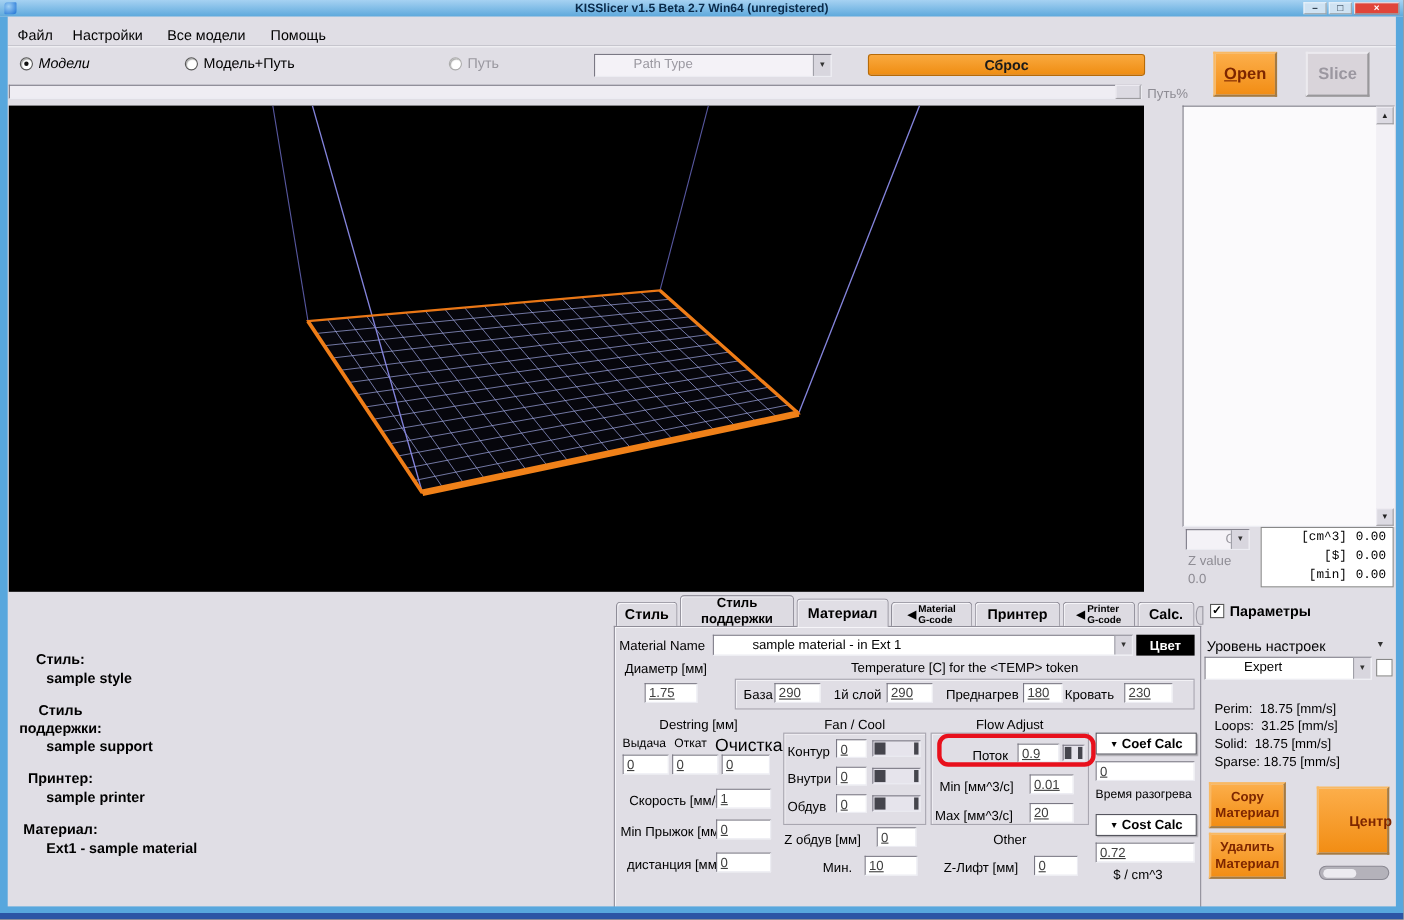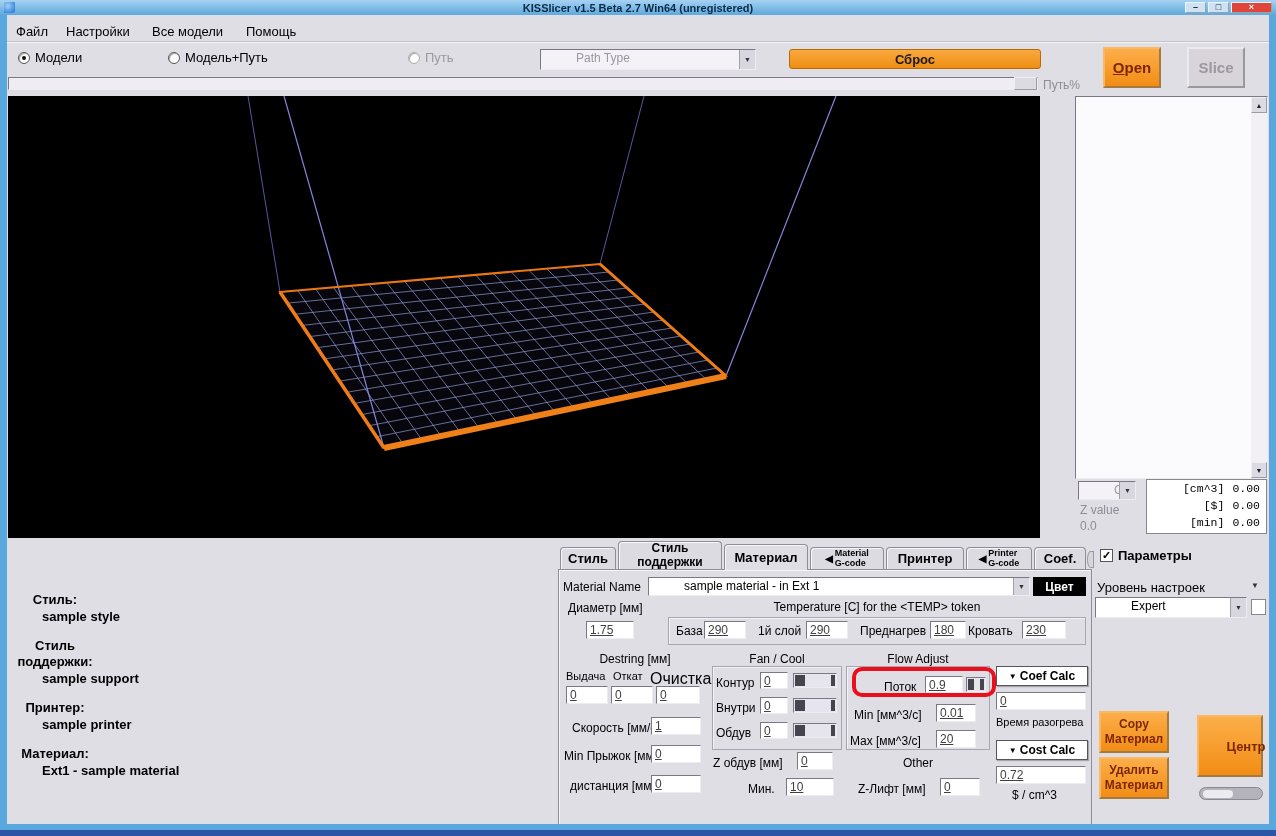--- a/index.html
+++ b/index.html
@@ -83,21 +83,21 @@
   <div class="tbicon" style="left:250px;background:#8098b8;"></div>
   <div class="tbicon" style="left:312px;background:#e8c040;"></div>
   <div class="tbicon" style="left:332px;background:#a0a0a0;"></div>
 
   <div class="lbl" style="left:16px;top:24px;font-size:13px;">Файл</div>
   <div class="lbl" style="left:66px;top:24px;font-size:13px;">Настройки</div>
   <div class="lbl" style="left:152px;top:24px;font-size:13px;">Все модели</div>
   <div class="lbl" style="left:246px;top:24px;font-size:13px;">Помощь</div>
   <div class="abs" style="left:7px;top:41px;width:1262px;height:2px;border-top:1px solid #c4c2ca;border-bottom:1px solid #f4f3f7;"></div>
 
-  <div class="radio" style="left:18px;top:50px;">
+  <div class="radio" style="left:18px;top:50px;font-style:italic;">
     <span class="rdot on"></span>
     <span>Модели</span>
   </div>
   <div class="radio" style="left:168px;top:50px;">
     <span class="rdot"></span>
     <span>Модель+Путь</span>
   </div>
   <div class="radio dis" style="left:408px;top:50px;">
     <span class="rdot"></span>
     <span>Путь</span>
@@ -193,20 +193,26 @@
   <div class="cb" style="left:1100px;top:549px;"><span>✓</span></div>
   <div class="lbl bold" style="left:1118px;top:548px;font-size:13px;">Параметры</div>
   <div class="lbl" style="left:1097px;top:580px;font-size:13px;">Уровень настроек</div>
   <div class="lbl" style="left:1251px;top:581px;font-size:8px;color:#333;">▼</div>
   <div class="combo" style="left:1095px;top:597px;width:152px;height:21px;">
     <span class="ctext">Expert</span>
     <span class="carrow">▼</span>
   </div>
   <div class="abs" style="left:1251px;top:599px;width:15px;height:16px;background:#fff;border:1px solid #888;"></div>
 
+  <div class="abs" style="left:1104px;top:636px;">
+    <div class="speedline">Perim:  18.75 [mm/s]</div>
+    <div class="speedline">Loops:  31.25 [mm/s]</div>
+    <div class="speedline">Solid:  18.75 [mm/s]</div>
+    <div class="speedline">Sparse: 18.75 [mm/s]</div>
+  </div>
 
   <div class="obtn pre" style="left:1099px;top:711px;width:70px;height:42px;font-size:12px;line-height:1.25;">
     <span class="pre">Copy
 Материал</span>
   </div>
   <div class="obtn" style="left:1197px;top:715px;width:66px;height:62px;font-size:13px;padding-left:32px;">
     <span>Центр</span>
   </div>
   <div class="obtn pre" style="left:1099px;top:757px;width:70px;height:42px;font-size:12px;line-height:1.25;">
     <span class="pre">Удалить
@@ -247,21 +253,21 @@
   </div>
   <div class="tab" style="left:886px;top:547px;width:78px;height:22px;">
       <span>Принтер</span>
     </div>
   <div class="tab" style="left:966px;top:547px;width:66px;height:22px;">
     <span class="tri">◀</span>
     <span class="small2">Printer
 G-code</span>
   </div>
   <div class="tab" style="left:1034px;top:547px;width:52px;height:22px;">
-      <span>Coef.</span>
+      <span>Calc.</span>
     </div>
   <div class="abs" style="left:1087px;top:551px;width:7px;height:17px;background:#d8d6dd;border:1px solid #9a98a2;border-radius:50% 0 0 50%;"></div>
 
   <div class="lbl" style="left:563px;top:580px;">Material Name</div>
   <div class="combo" style="left:648px;top:577px;width:382px;height:19px;">
     <span class="ctext">sample material - in Ext 1</span>
     <span class="carrow">▼</span>
   </div>
   <div class="abs" style="left:1033px;top:577px;width:53px;height:19px;background:#000;color:#fff;font-weight:bold;font-size:12px;display:flex;align-items:center;justify-content:center;">
     <span>Цвет</span>

